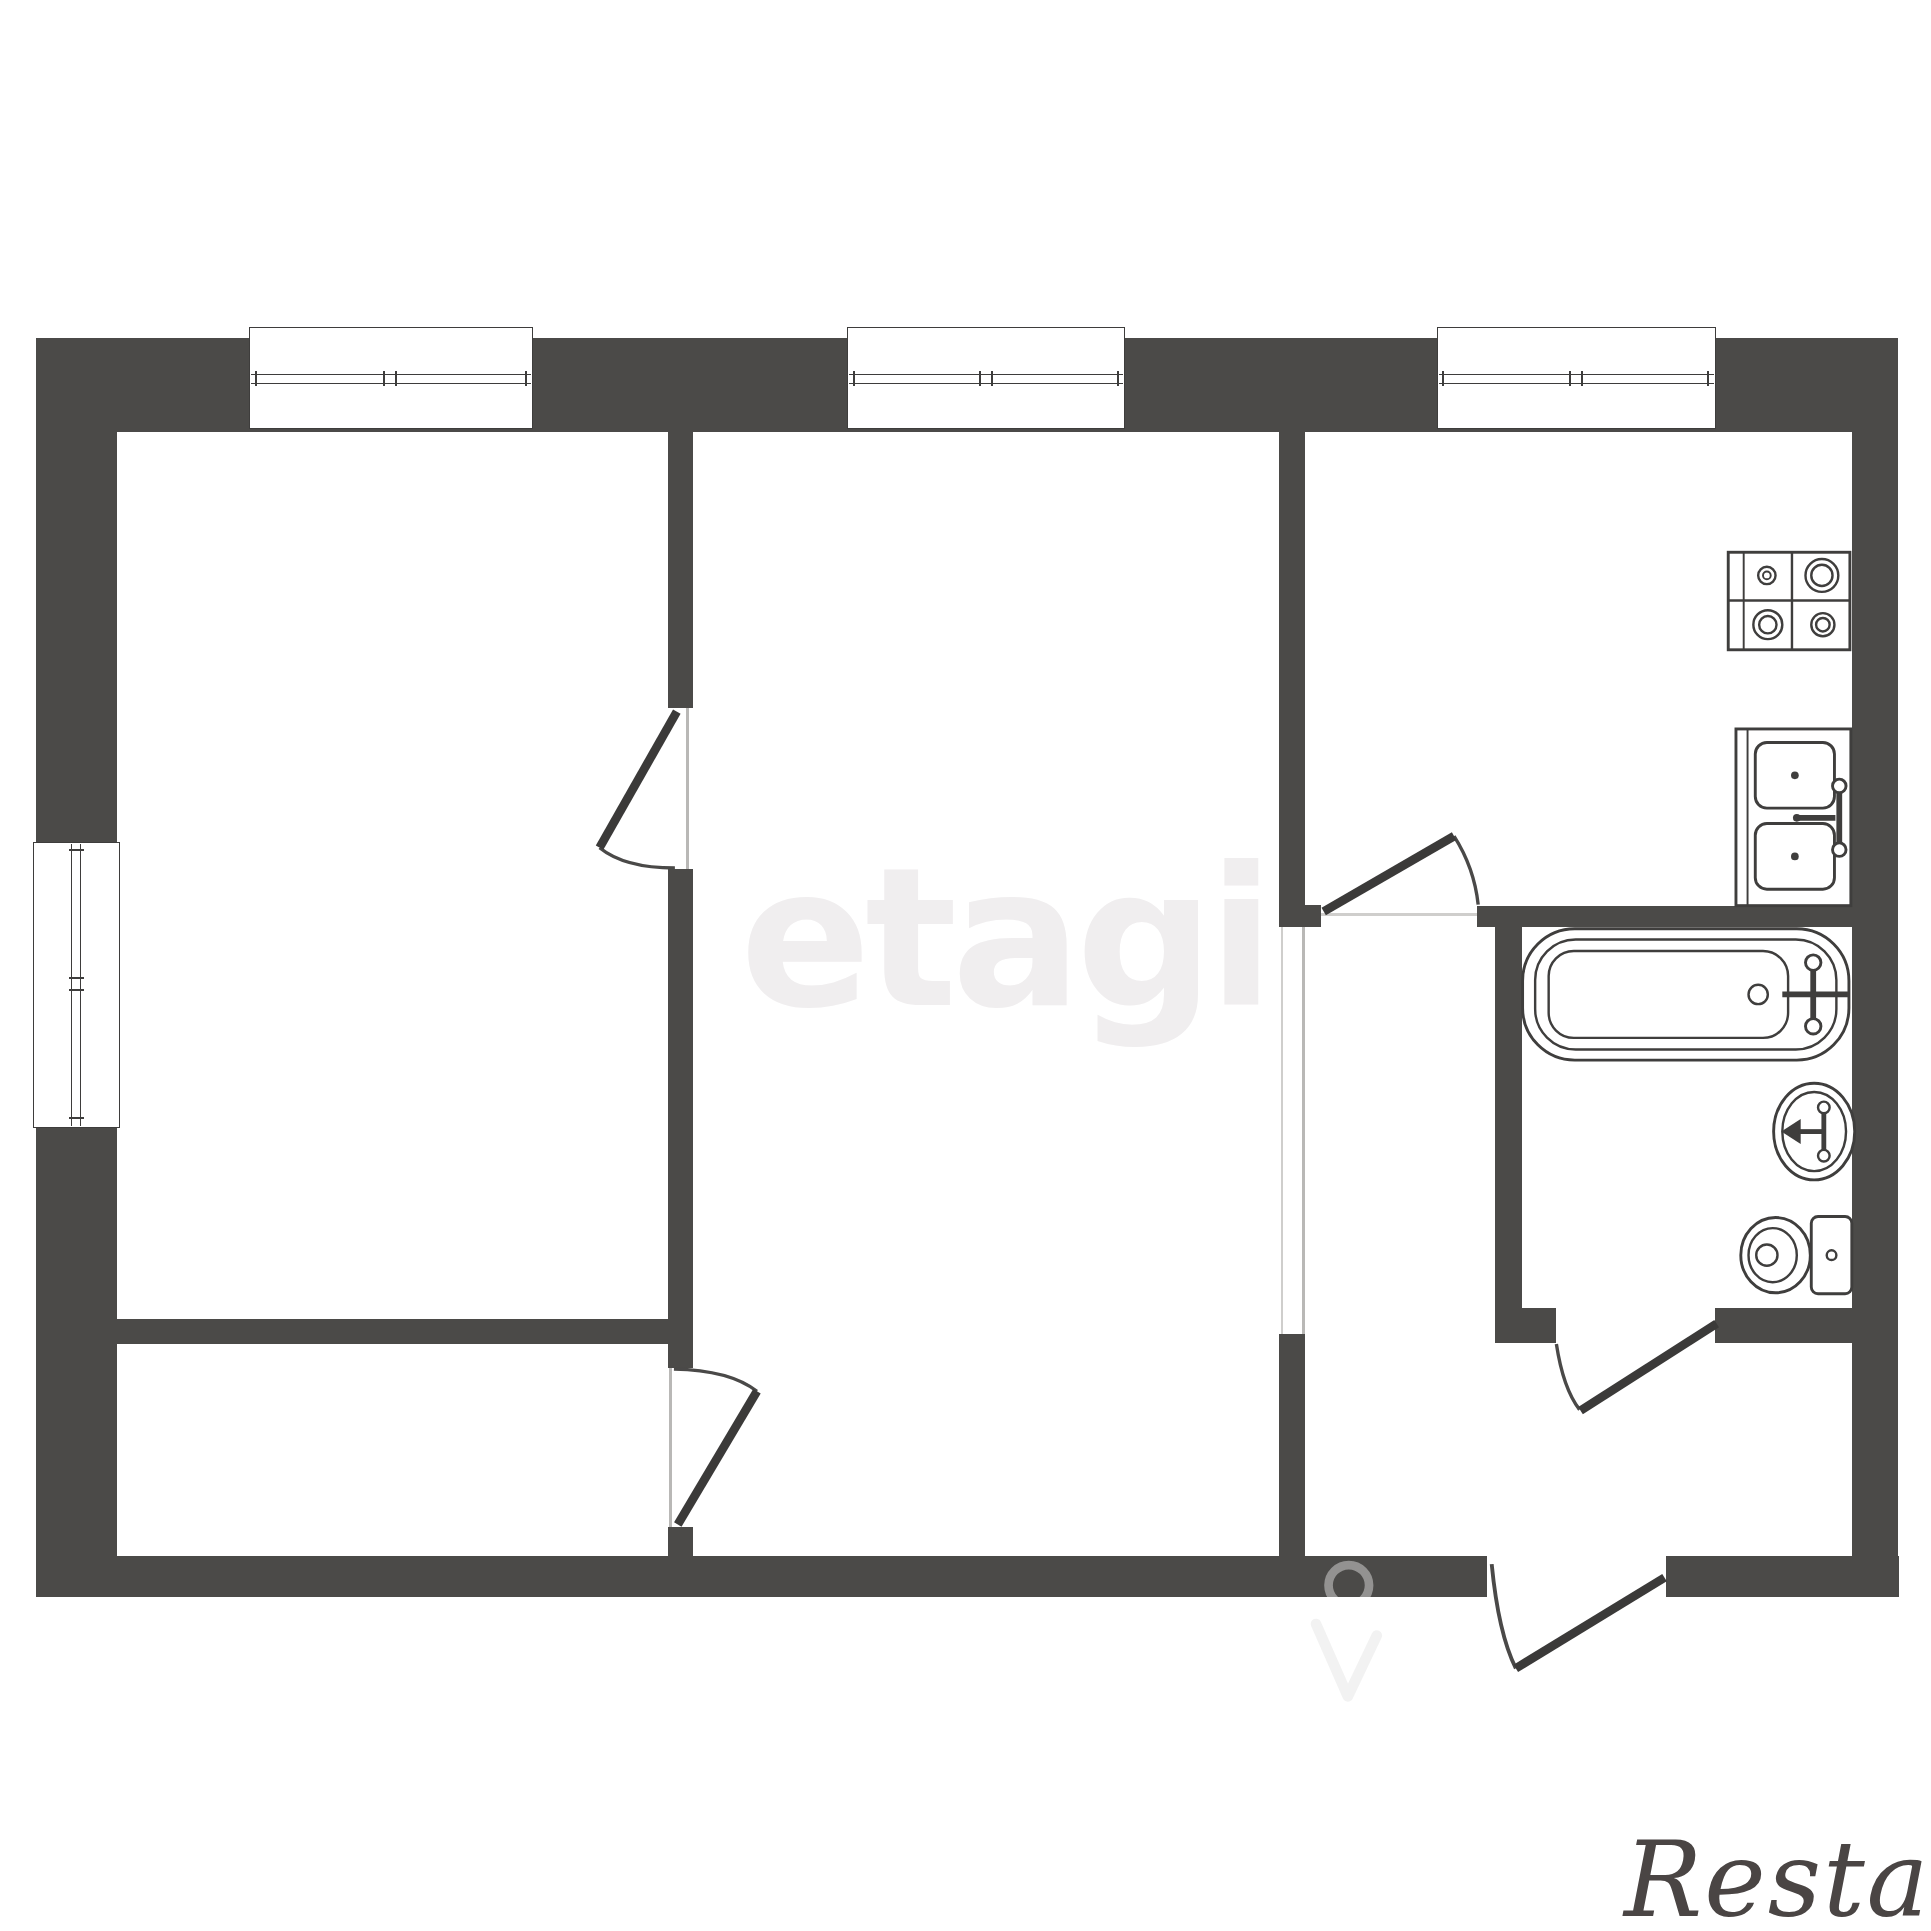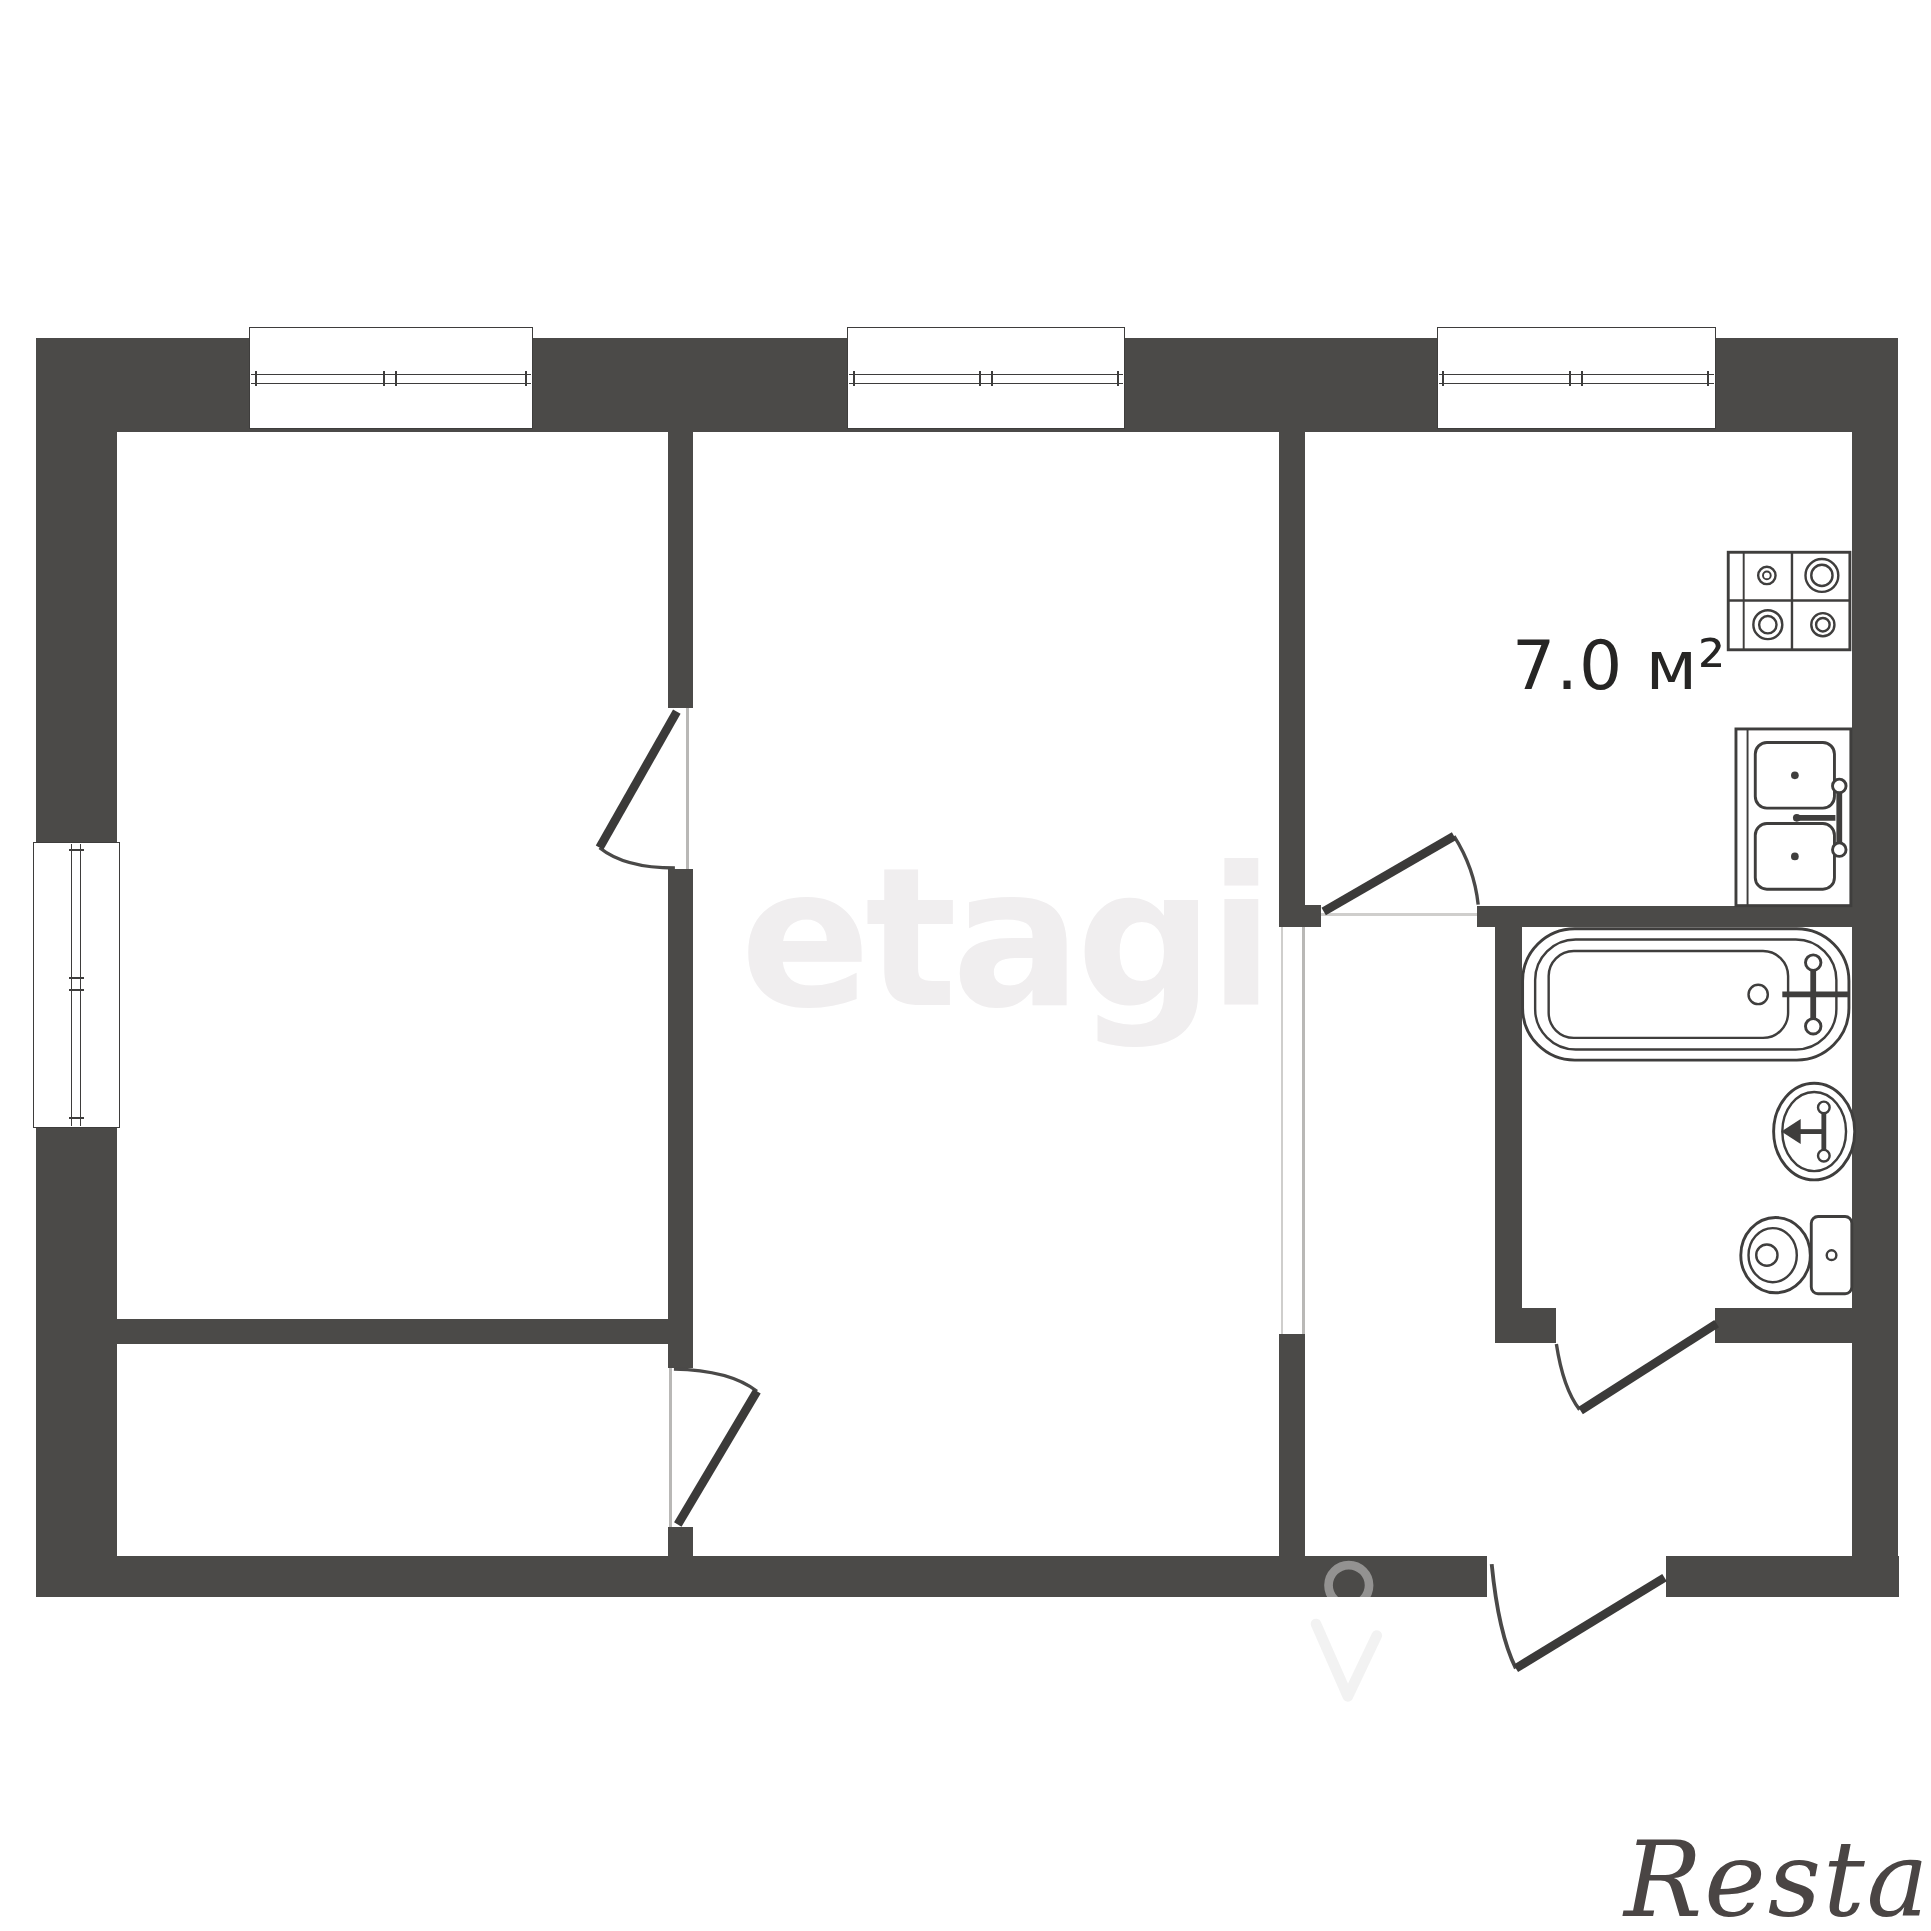--- a/index.html
+++ b/index.html
@@ -176,17 +176,16 @@
       <ellipse cx="1836" cy="1300" rx="25" ry="28" stroke-width="2.5"></ellipse>
       <circle cx="1830" cy="1300" r="11" stroke-width="2.5"></circle>
     </g>
 
     <g fill="none">
       <circle cx="1397" cy="1642" r="21" stroke="rgba(255,255,255,0.4)" stroke-width="9"></circle>
       <path d="M 1363,1682 L 1396,1757 L 1426,1694" stroke="rgba(70,69,67,0.07)" stroke-width="11" stroke-linecap="round" stroke-linejoin="round"></path>
     </g>
   </svg>
 
-  <div class="area-label">7.0 м²</div>
   <div class="wm-restate">Restate</div>
 
 </div>
 
 
 </body></html>

